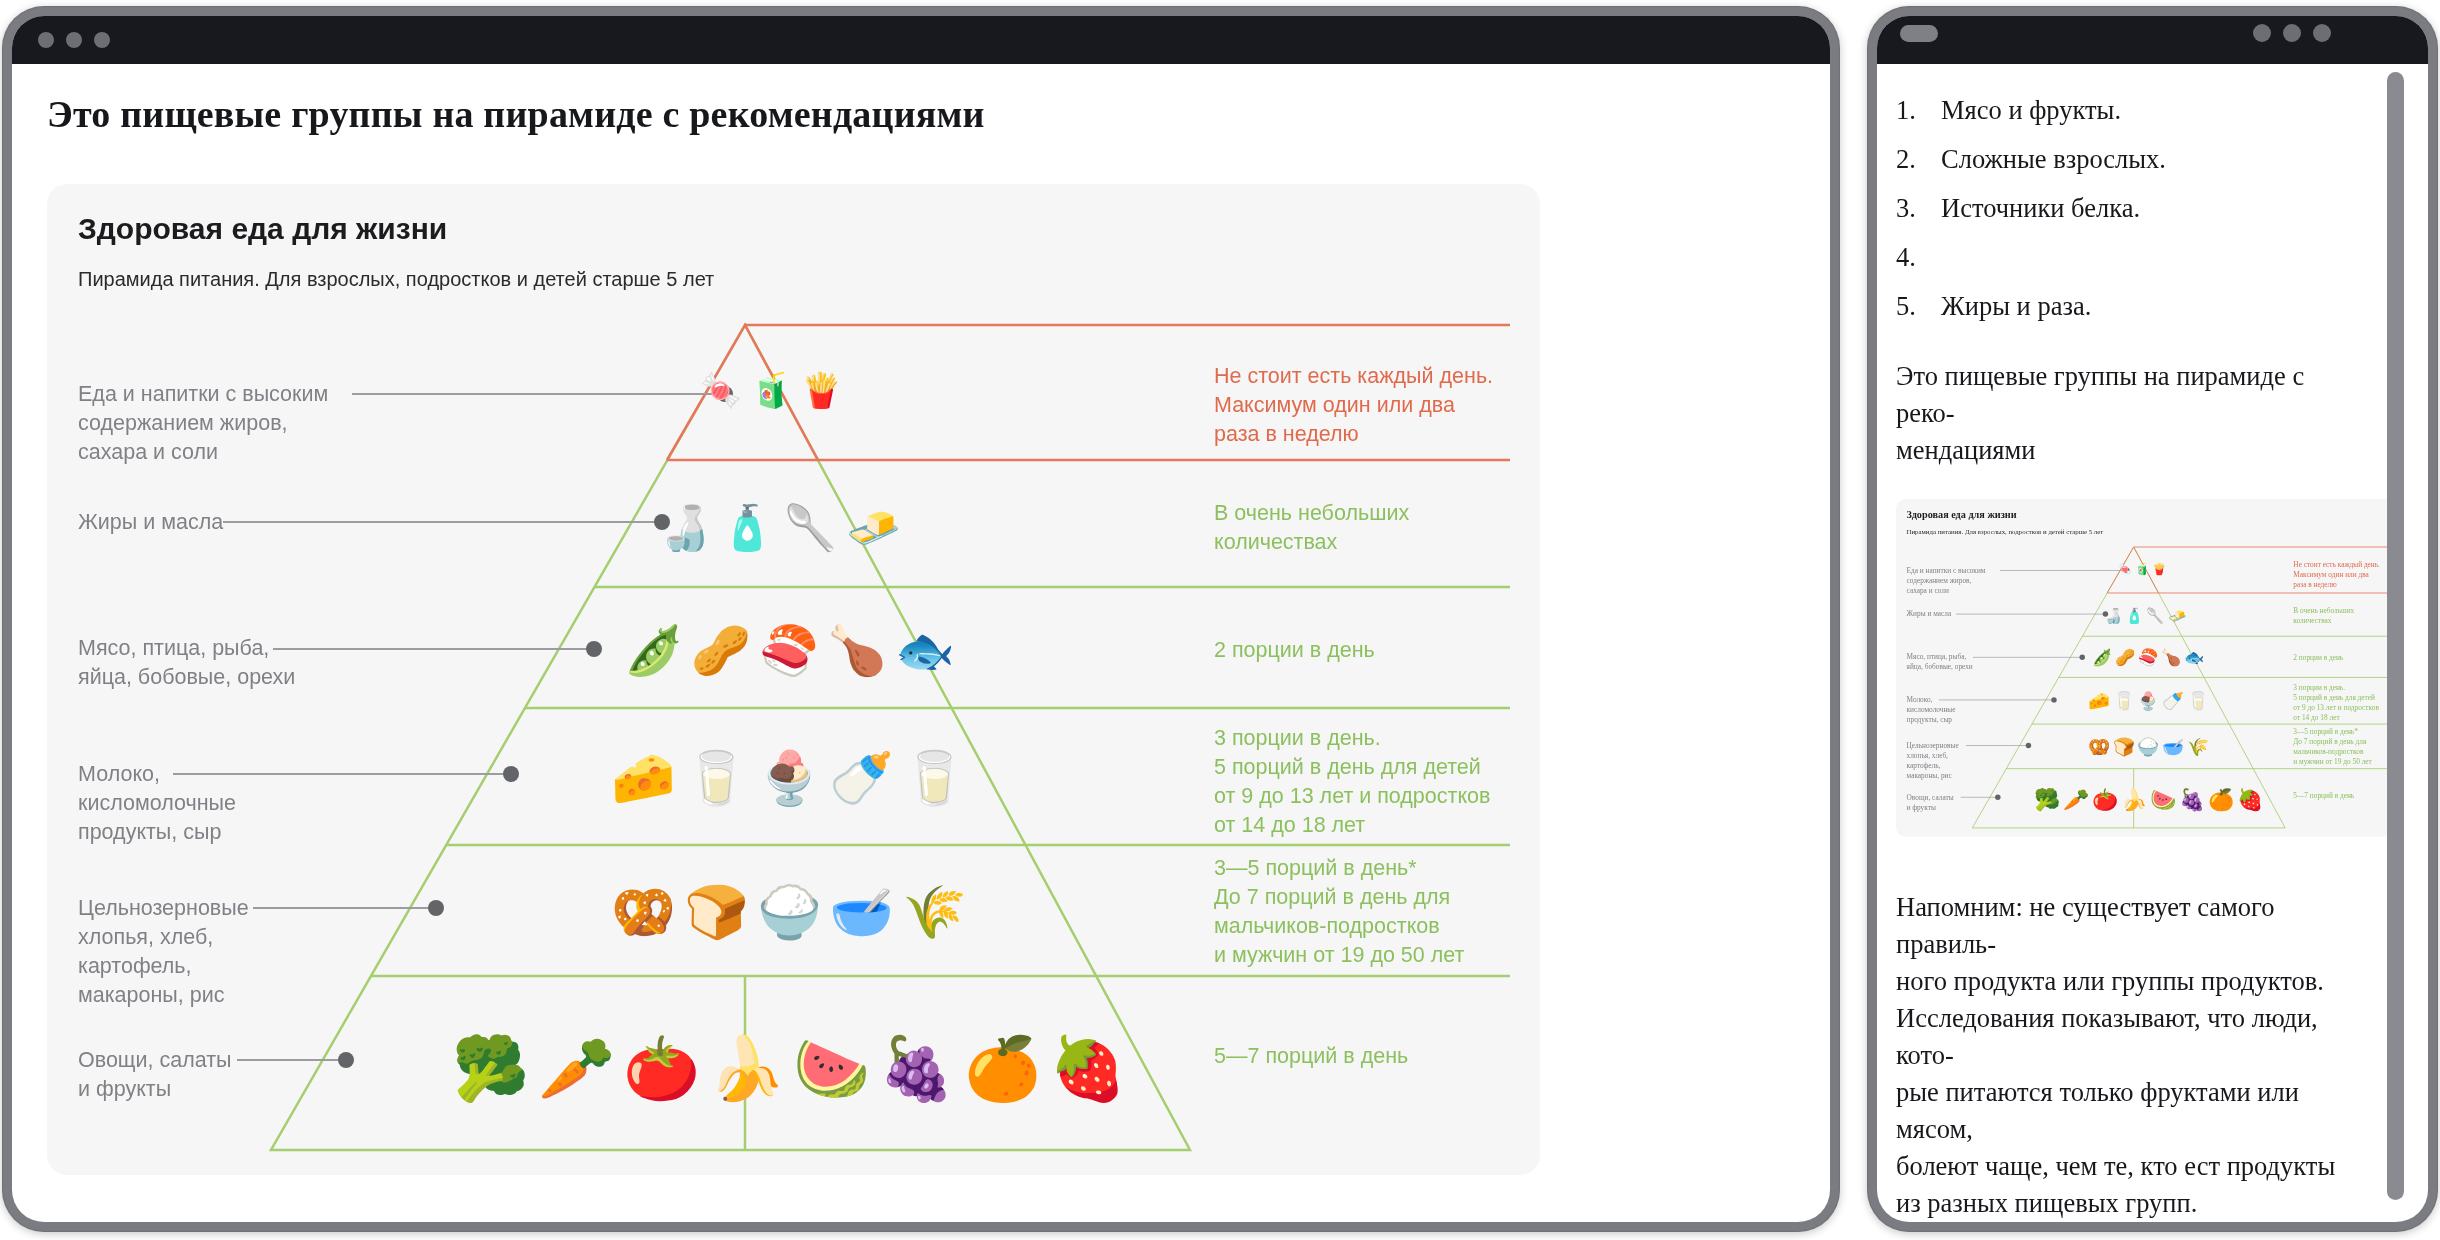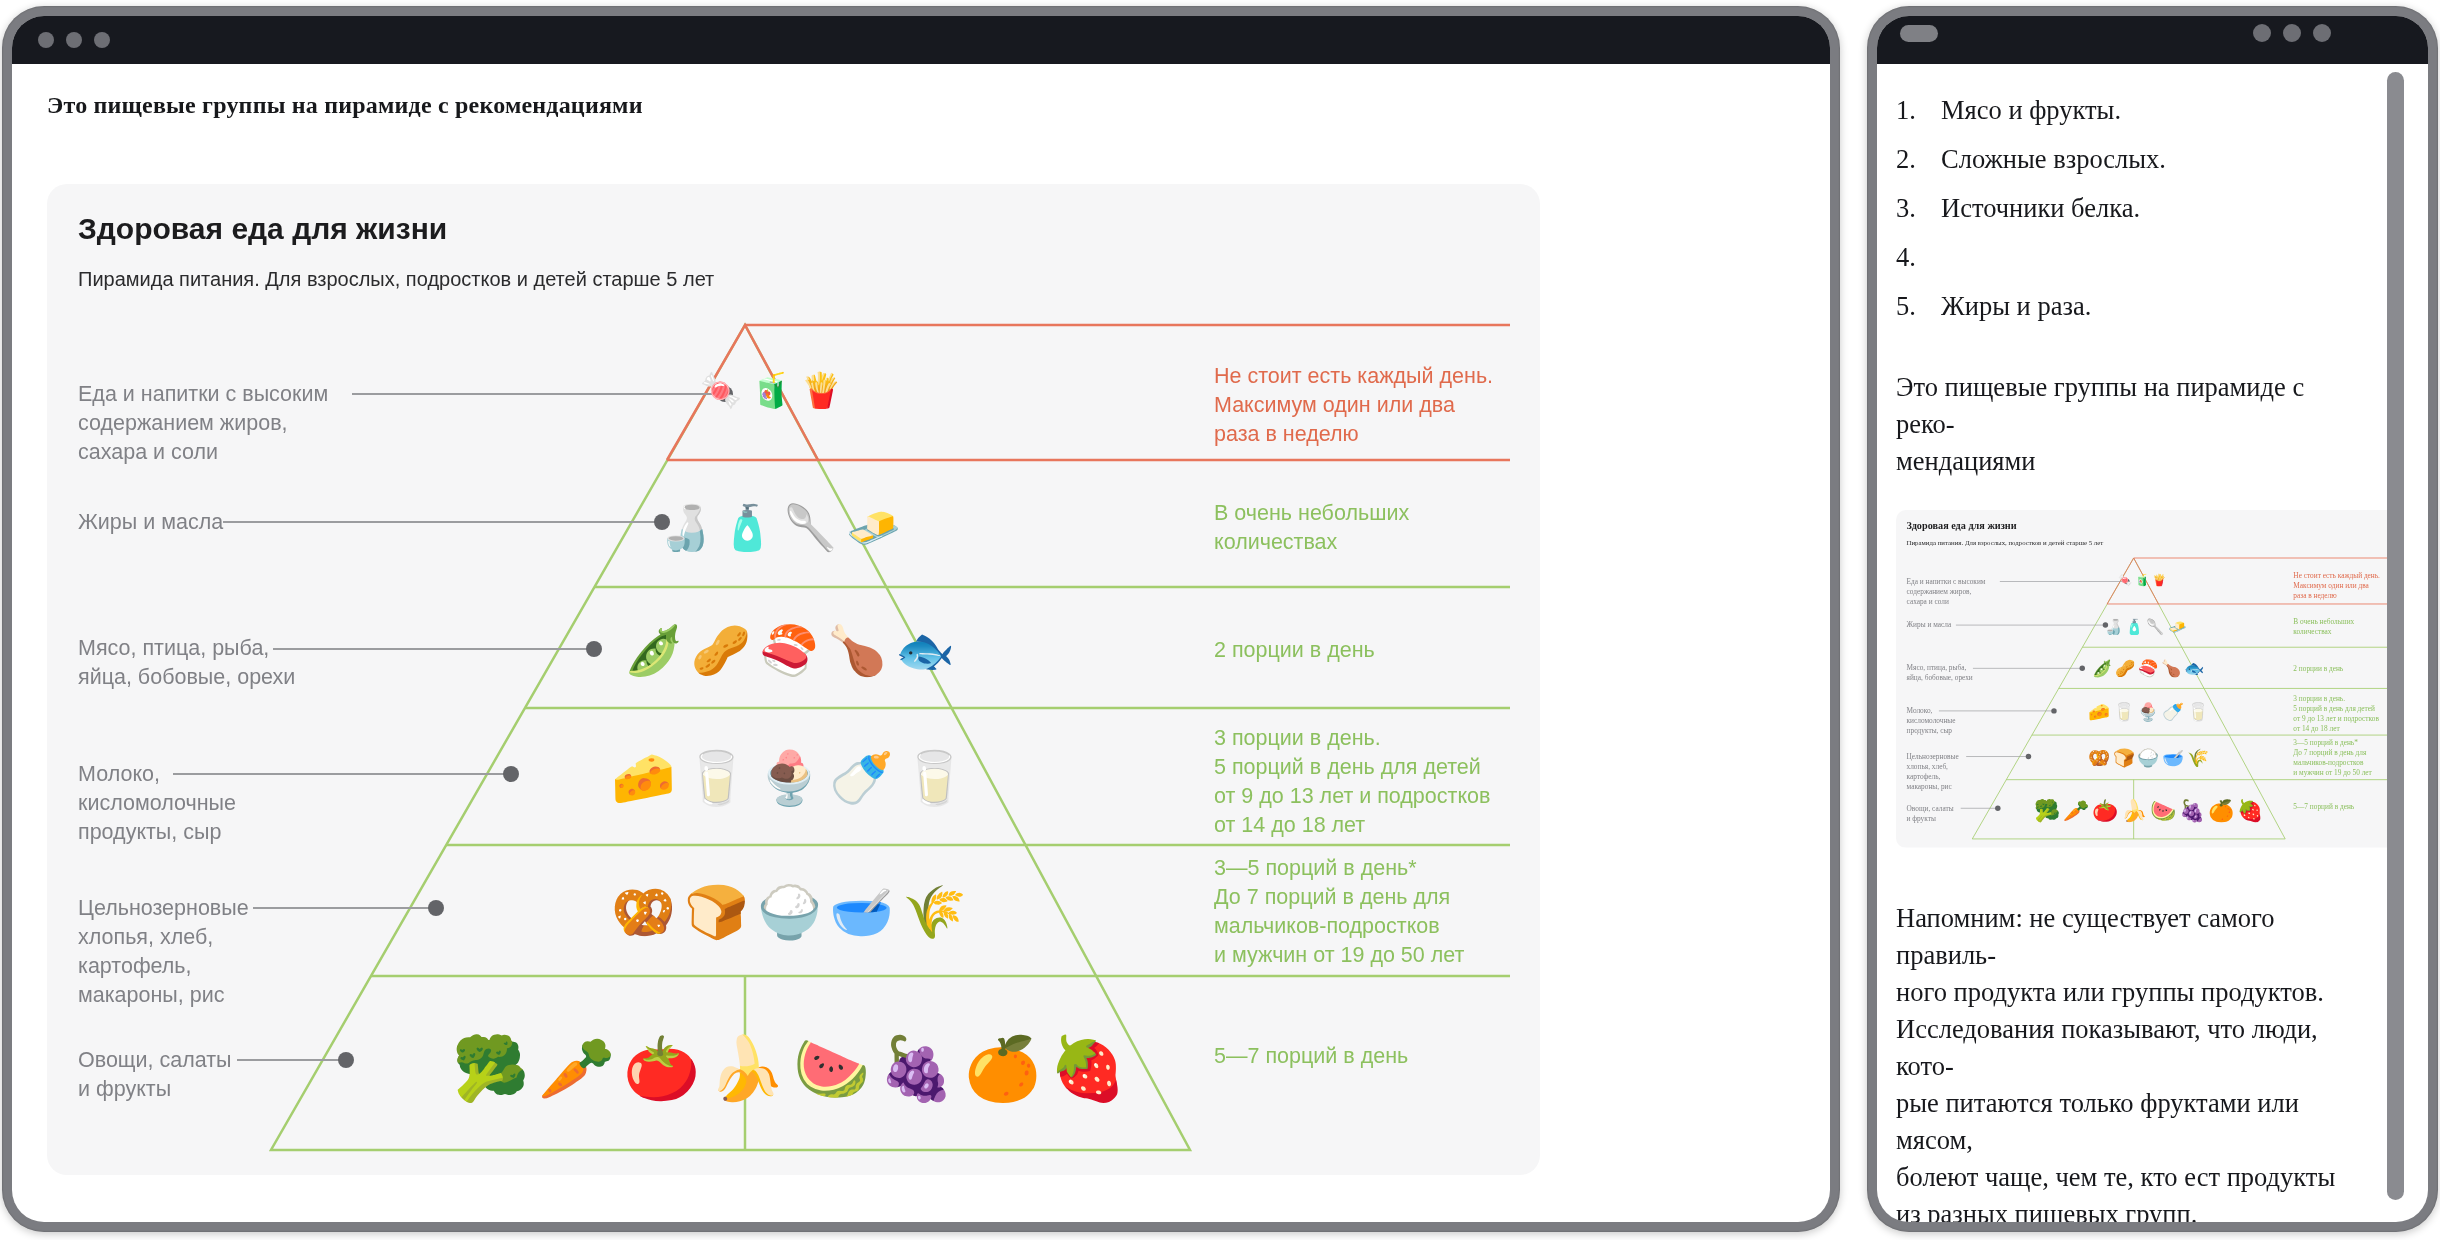--- a/index.html
+++ b/index.html
@@ -12,21 +12,21 @@
   .win-inner { position:relative; width:100%; height:100%; background:#ffffff; border-radius:32px; overflow:hidden; }
   .win-header { position:absolute; left:0; top:0; right:0; height:48px; background:#17191f; }
   .dot { position:absolute; border-radius:50%; background:#6d6e74; }
   .pill { position:absolute; background:#7f8085; border-radius:9px; }
 
   #win-left  { left:2px;  top:6px; width:1838px; height:1226px; }
   #win-right { left:1867px; top:6px; width:571px; height:1226px; }
 
   
   .page-title { position:absolute; left:35px; top:76px; font-family:"Liberation Serif", serif;
-                font-size:24px; color:#17181b; letter-spacing:.2px; }
+                font-size:38px; color:#17181b; letter-spacing:.2px; }
 
   .pyramid-card { position:absolute; left:35px; top:168px; width:1493px; height:991px;
                   background:#f6f6f7; border-radius:20px; overflow:hidden; }
   .card-title { position:absolute; left:31px; top:28px; font-size:30px; font-weight:bold; color:#1c1c1e; }
   .card-subtitle { position:absolute; left:31px; top:84px; font-size:20px; color:#2b2b2d; }
   .pyr-svg { position:absolute; left:0; top:0; }
 
   .lvl-label { position:absolute; left:31px; font-size:21.5px; line-height:29px; color:#808186; white-space:pre-line; }
   #lvl0 { top:196px; } #lvl1 { top:324px; } #lvl2 { top:450px; }
   #lvl3 { top:576px; } #lvl4 { top:710px; } #lvl5 { top:862px; }
@@ -46,21 +46,21 @@
   #icons5 { top:848px; font-size:62px; }
 
   
   .article { position:absolute; left:0; top:48px; width:100%; height:1158px;
              padding:26px 62px 0 19px; font-family:"Liberation Serif", serif; color:#17181c; }
   .num-list { list-style:none; }
   .num-item { display:flex; font-size:26.5px; line-height:40px; margin-bottom:9px; }
   .num-item .num { width:45px; flex:none; }
   .num-item .txt { white-space:pre-line; }
   .para { font-size:26.5px; line-height:37px; white-space:pre-line; }
-  #intro-para { margin-top:43px; }
+  #intro-para { margin-top:32px; }
   .thumb { margin-top:30px; width:508px; height:338px; overflow:hidden; border-radius:10px; position:relative; }
   .thumb-scale { transform:scale(0.3405); transform-origin:top left; }
   .thumb-scale .pyramid-card { left:0; top:0; }
   #reminder-para { margin-top:52px; font-size:26.5px; line-height:37px; }
   .scrollbar { position:absolute; right:24px; top:56px; width:17px; height:1128px;
                background:#8a8b90; border-radius:9px; }
 </style>
 </head>
 <body>
 

